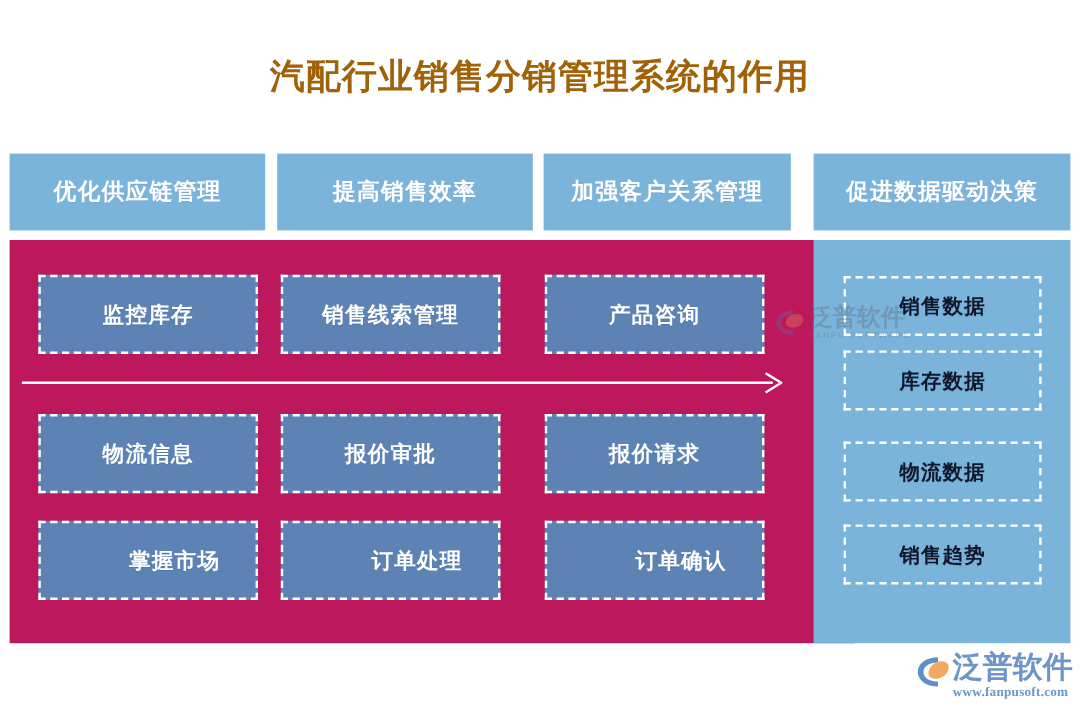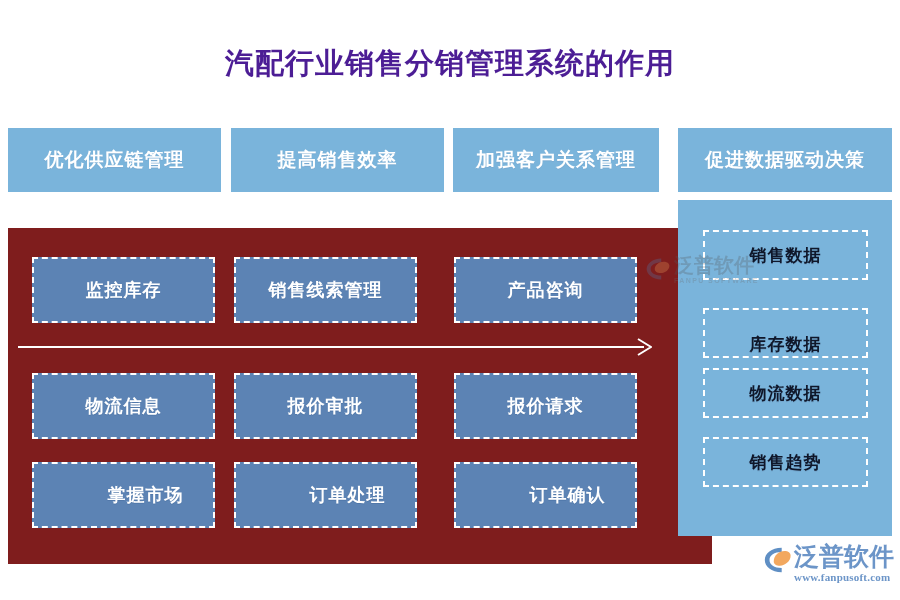--- a/index.html
+++ b/index.html
@@ -18,21 +18,21 @@
   }
 
   #page-title {
     position: absolute;
     left: 0;
     top: 44px;
     width: 900px;
     text-align: center;
     font-size: 29px;
     font-weight: bold;
-    color: #4c1d95;
+    color: #a16207;
     letter-spacing: 1px;
     font-family: "Liberation Serif", "DejaVu Serif", serif;
     white-space: nowrap;
   }
 
   
   .header-row {
     position: absolute;
     left: 0;
     top: 128px;
@@ -60,22 +60,21 @@
   .header-pill.h2 { left: 453px; width: 206px; }
   .header-pill.h3 { left: 678px; width: 214px; }
 
   
   #process-panel {
     position: absolute;
     left: 8px;
     top: 200px;
     width: 704px;
     height: 336px;
-    background: #7f1d1d;
-    margin-top: 28px;
+    background: #be185d;
   }
 
   .cell {
     position: absolute;
     box-sizing: border-box;
     border: 2px dashed #ffffff;
     background: #5c83b4;
     color: #ffffff;
     font-size: 18px;
     font-weight: bold;
@@ -126,21 +125,21 @@
     font-size: 17px;
     font-weight: bold;
     display: flex;
     align-items: center;
     justify-content: center;
     letter-spacing: 1px;
     text-shadow: 0 1px 0 rgba(110,155,195,.55);
     font-family: "Liberation Serif", "DejaVu Serif", serif;
   }
   .data-cell.d0 { top: 30px;  }
-  .data-cell.d1 { top: 108px; align-items: flex-end;  }
+  .data-cell.d1 { top: 92px;  }
   .data-cell.d2 { top: 168px; }
   .data-cell.d3 { top: 237px; }
 
   
   #center-watermark {
     position: absolute;
     left: 645px;
     top: 248px;
     width: 135px;
     height: 42px;

